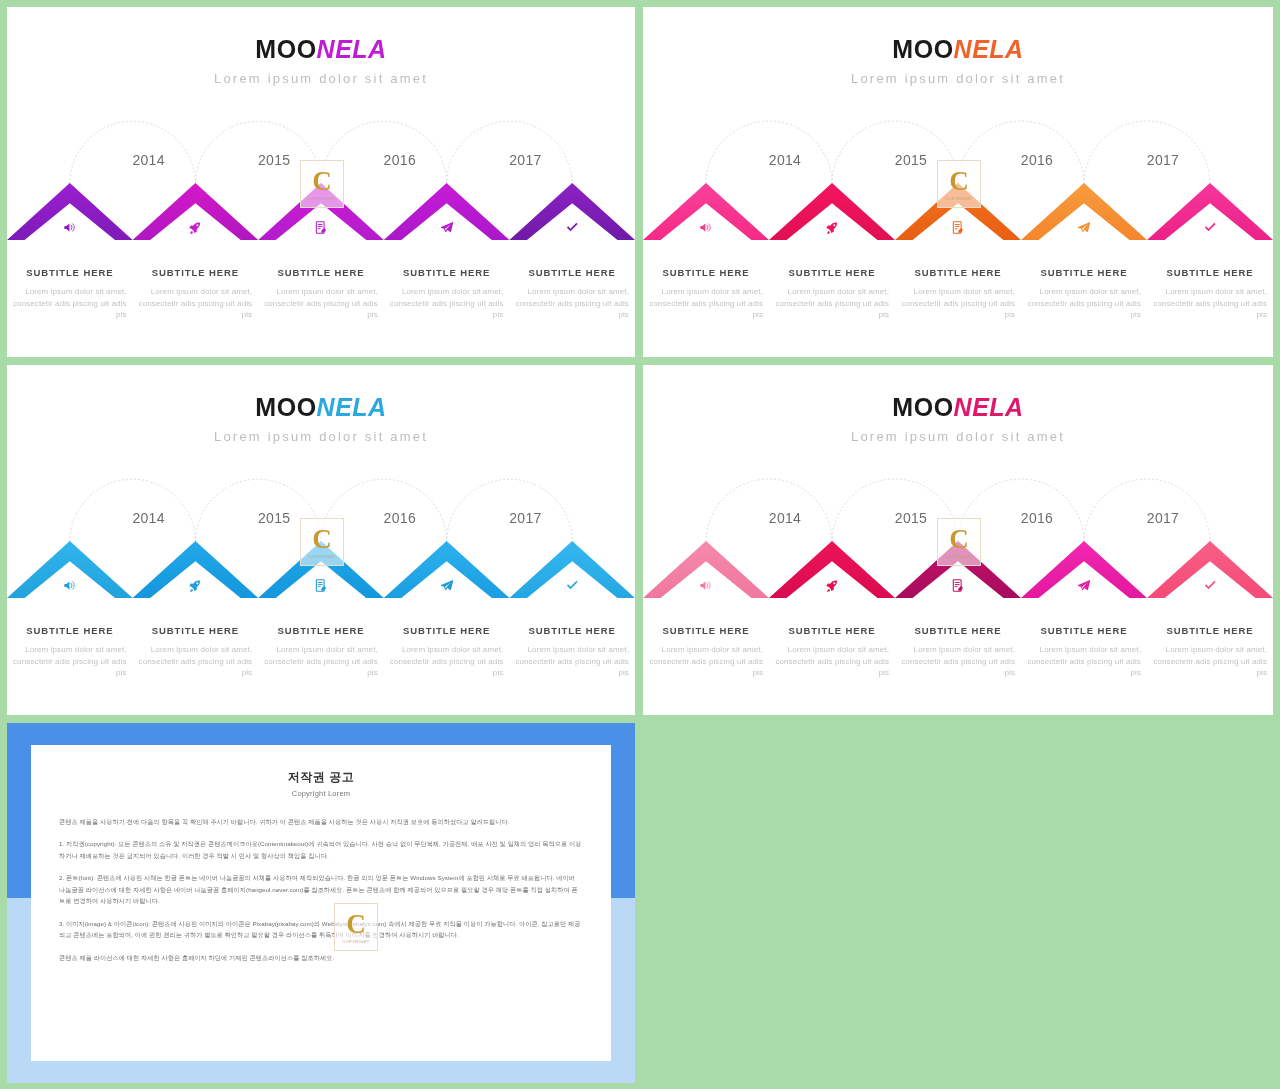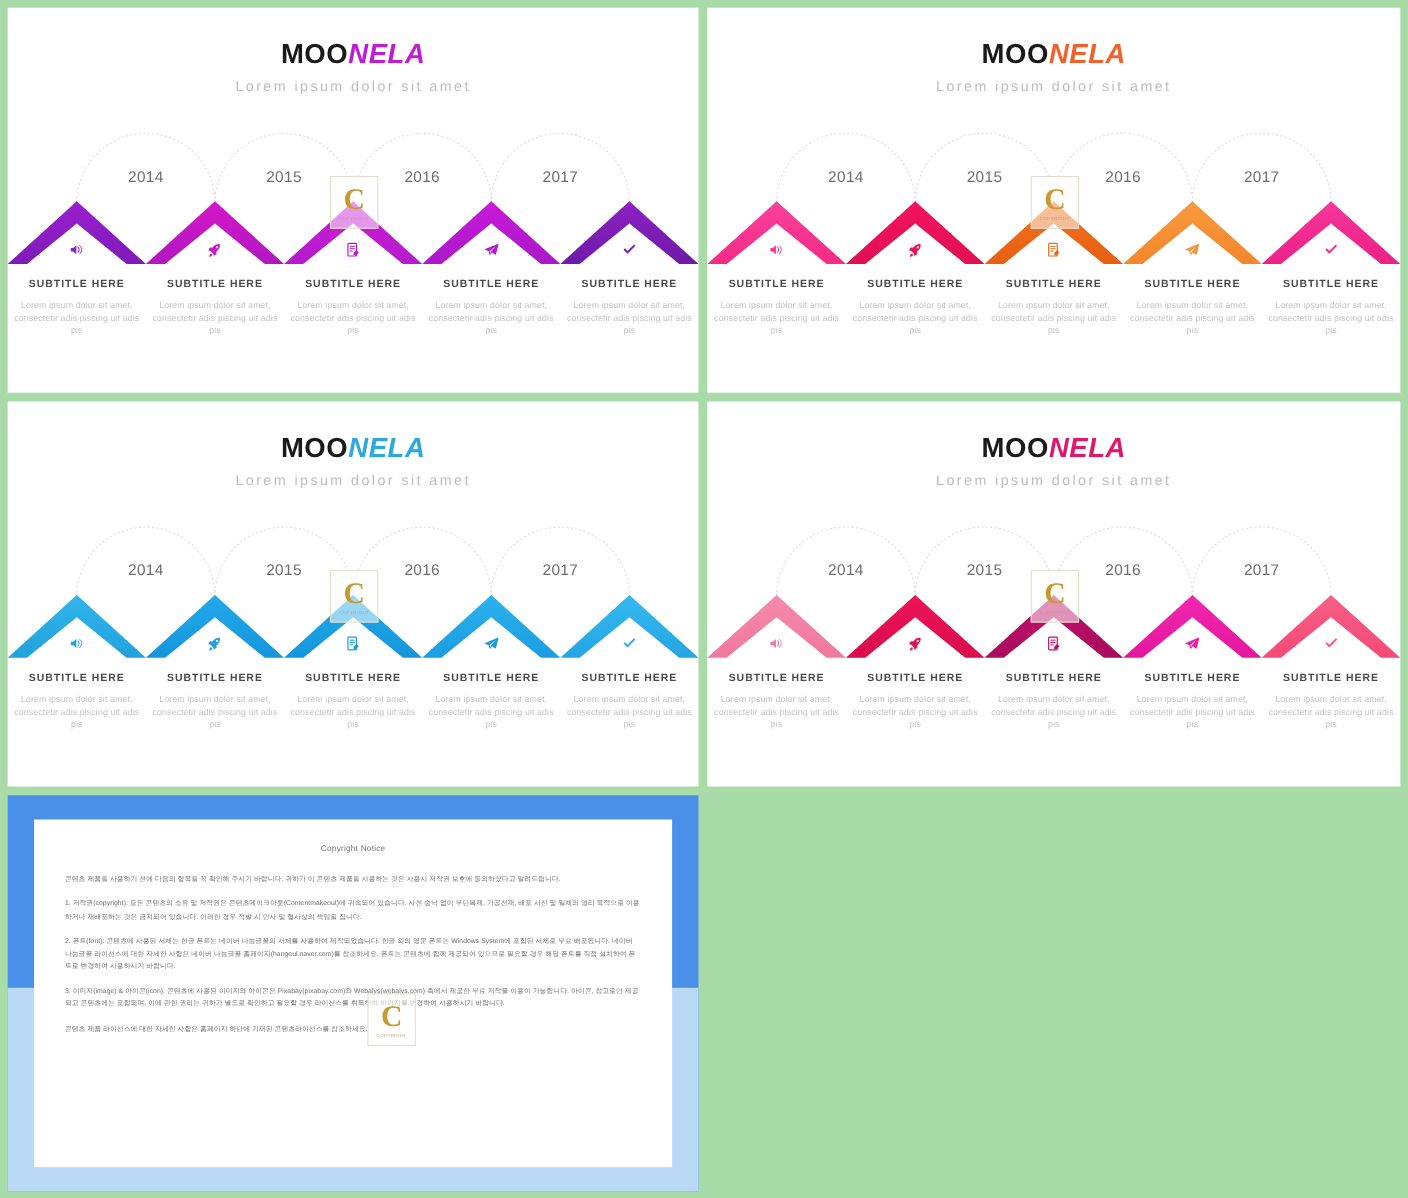--- a/index.html
+++ b/index.html
@@ -29,21 +29,21 @@
   .logo .dark{color:#1a1a1a;}
   .logo .hue{color:#c01bd6;font-style:italic;}
   .tagline{
     margin-top:9px;font-size:13px;letter-spacing:2.2px;color:#bdbdbd;
     text-transform:none;
   }
 
   
   .timeline{position:absolute;left:0;right:0;top:105px;height:130px;}
   .arcs{position:absolute;left:0;top:0;width:100%;height:130px;}
-  .years{position:absolute;left:0;top:0;width:100%;height:130px;}
+  .years{position:absolute;left:16px;top:0;width:100%;height:130px;}
   .year{
     position:absolute;top:40px;font-size:14px;color:#6d6d6d;
     transform:translateX(-50%);letter-spacing:.3px;
   }
   .chevrons{position:absolute;left:0;top:0;width:100%;height:130px;}
 
   .icon-layer{position:absolute;left:0;top:0;width:100%;height:130px;}
   .chev-icon{
     position:absolute;transform:translate(-50%,-50%);
     color:#c01bd6;line-height:1;
@@ -62,25 +62,25 @@
     font-family:"Liberation Serif", serif;
     font-size:27px;font-weight:bold;color:#c8992e;line-height:1;
     margin-bottom:1px;
   }
   .watermark .csub{font-size:4px;color:#b9a277;letter-spacing:.4px;}
 
   
   .captions{position:absolute;left:0;right:0;top:246px;display:flex;}
   .cap{flex:1 1 0;text-align:center;padding:0 6px;box-sizing:border-box;}
   .cap h4{
-    margin:0 0 8px 0;font-size:9.5px;font-weight:bold;color:#4a4a4a;
+    margin:14px 0 8px 0;font-size:9.5px;font-weight:bold;color:#4a4a4a;
     letter-spacing:.9px;
   }
   .cap p{
-    margin:0;font-size:8px;line-height:1.45;color:#c3c3c3;letter-spacing:.1px;
+    margin:0;font-size:8px;line-height:1.45;color:#c3c3c3;letter-spacing:.1px;text-align:right;
   }
 
   
   .copy-panel{
     position:absolute;left:7px;top:723px;width:628px;height:360px;
     background:#4a90e8;box-sizing:border-box;
   }
   .copy-panel .fade{
     position:absolute;left:0;top:175px;width:100%;height:185px;
     background:#b9d9f7;
@@ -515,21 +515,22 @@
       </div>
   <div class="watermark" style="left: 294px; top: 153px;">
         <div class="cmark">C</div>
         <div class="csub">COPYRIGHT</div>
       </div>
     </div>
 
   <div class="copy-panel">
     <div class="fade"></div>
     <div class="copy-sheet">
-      <div class="copy-sub">Copyright Notice</div>
+      <div class="copy-title">저작권 공고</div>
+      <div class="copy-sub">Copyright Lorem</div>
       <div>
           <p class="copy-p">콘텐츠 제품을 사용하기 전에 다음의 항목을 꼭 확인해 주시기 바랍니다. 귀하가 이 콘텐츠 제품을 사용하는 것은 사용시 저작권 보호에 동의하셨다고 알려드립니다.</p>
           <p class="copy-p">1. 저작권(copyright): 모든 콘텐츠의 소유 및 저작권은 콘텐츠메이크아웃(Contentmakeout)에 귀속되어 있습니다. 사전 승낙 없이 무단복제, 가공전재, 배포 사진 및 일체의 영리 목적으로 이용하거나 재배포하는 것은 금지되어 있습니다. 이러한 경우 적발 시 민사 및 형사상의 책임을 집니다.</p>
           <p class="copy-p">2. 폰트(font): 콘텐츠에 사용된 서체는 한글 폰트는 네이버 나눔글꼴의 서체를 사용하여 제작되었습니다. 한글 외의 영문 폰트는 Windows System에 포함된 서체로 무료 배포됩니다. 네이버 나눔글꼴 라이선스에 대한 자세한 사항은 네이버 나눔글꼴 홈페이지(hangeul.naver.com)를 참조하세요. 폰트는 콘텐츠에 함께 제공되어 있으므로 필요할 경우 해당 폰트를 직접 설치하여 폰트로 변경하여 사용하시기 바랍니다.</p>
           <p class="copy-p">3. 이미지(image) &amp; 아이콘(icon): 콘텐츠에 사용된 이미지와 아이콘은 Pixabay(pixabay.com)와 Webalys(webalys.com) 측에서 제공한 무료 저작물 이용이 가능합니다. 아이콘, 참고로만 제공되고 콘텐츠에는 포함되며, 이에 관한 권리는 귀하가 별도로 확인하고 필요할 경우 라이선스를 취득하여 이미지를 변경하여 사용하시기 바랍니다.</p>
           <p class="copy-p">콘텐츠 제품 라이선스에 대한 자세한 사항은 홈페이지 하단에 기재된 콘텐츠라이선스를 참조하세요.</p>
         </div>
       <div class="watermark copy-wm">
         <div class="cmark">C</div>
         <div class="csub">COPYRIGHT</div>

